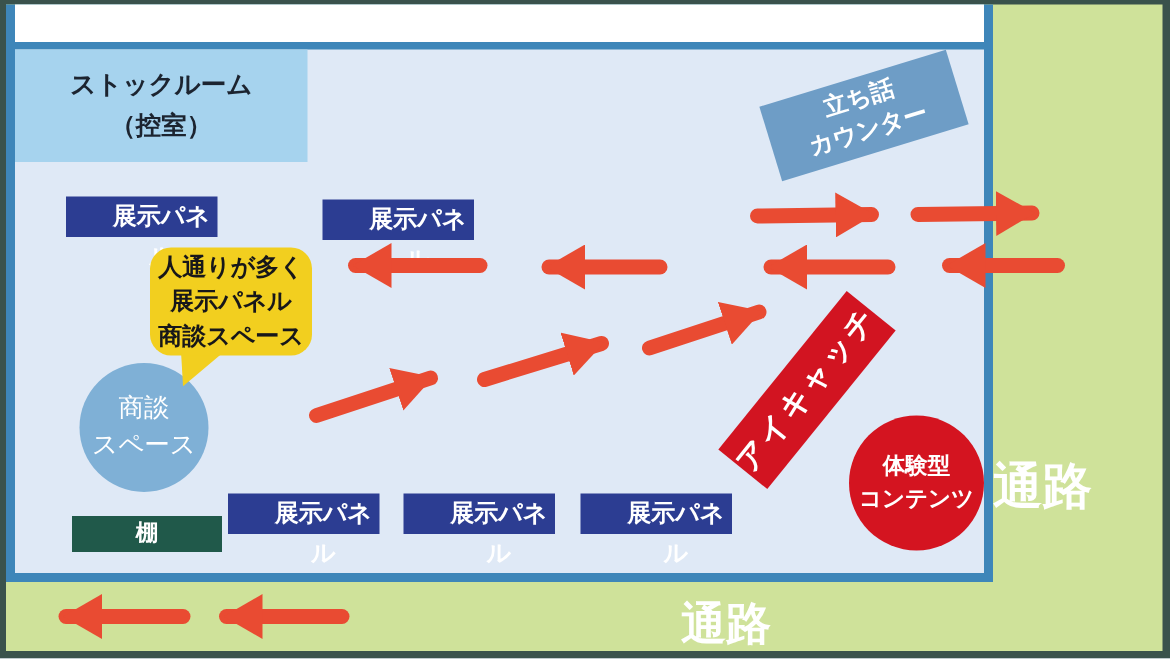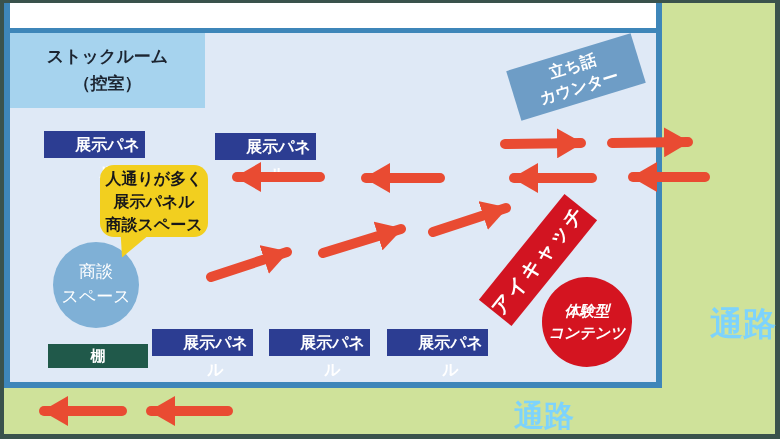--- a/index.html
+++ b/index.html
@@ -39,33 +39,33 @@
 
   
   #eyecatch { left:470px; top:239px; width:136px; height:42px; background:#d21421; color:#ffffff;
     font-weight:bold; font-size:20px; line-height:42px; letter-spacing:2px; text-align:center;
     transform:rotate(-51deg); }
 
   
   #meeting-circle { left:53px; top:242px; width:86px; height:86px; border-radius:50%;
     background:#7fb0d6; color:#ffffff; font-weight:normal; font-size:17px; line-height:1.45;
     text-align:center; display:flex; align-items:center; justify-content:center; }
-  #experience-circle { left:542px; top:277px; width:90px; height:90px; border-radius:50%;
+  #experience-circle { left:566px; top:277px; width:90px; height:90px; border-radius:50%;
     background:#d41420; color:#ffffff; font-weight:bold; font-size:15px; line-height:1.5;
-    text-align:center; display:flex; align-items:center; justify-content:center;font-style:italic; }
+    text-align:center; display:flex; align-items:center; justify-content:center; }
 
   
   #callout { left:100px; top:165px; width:108px; height:72px; background:#f2cf1f;
     border-radius:14px; color:#17171a; font-weight:bold; font-size:16px; line-height:23px;
     text-align:center; display:flex; align-items:center; justify-content:center; }
   #callout-tail { left:118px; top:233px; width:28px; height:26px; background:#f2cf1f;
     clip-path:polygon(0 0, 100% 0, 22% 100%); transform:rotate(10deg); }
 
   
-  .aisle-label { color:#7dd3fc; font-weight:800; text-align:right; }
+  .aisle-label { color:#ffffff; font-weight:800; text-align:left; }
   #aisle-right-label { left:662px; top:302px; width:114px; font-size:33px; }
   #aisle-bottom-label { left:454px; top:396px; width:120px; font-size:30px; }
 
   
   #arrow-svg { position:absolute; left:0; top:0; width:780px; height:439px; pointer-events:none; }
 </style>
 </head>
 <body>
 
 <div id="stage">

